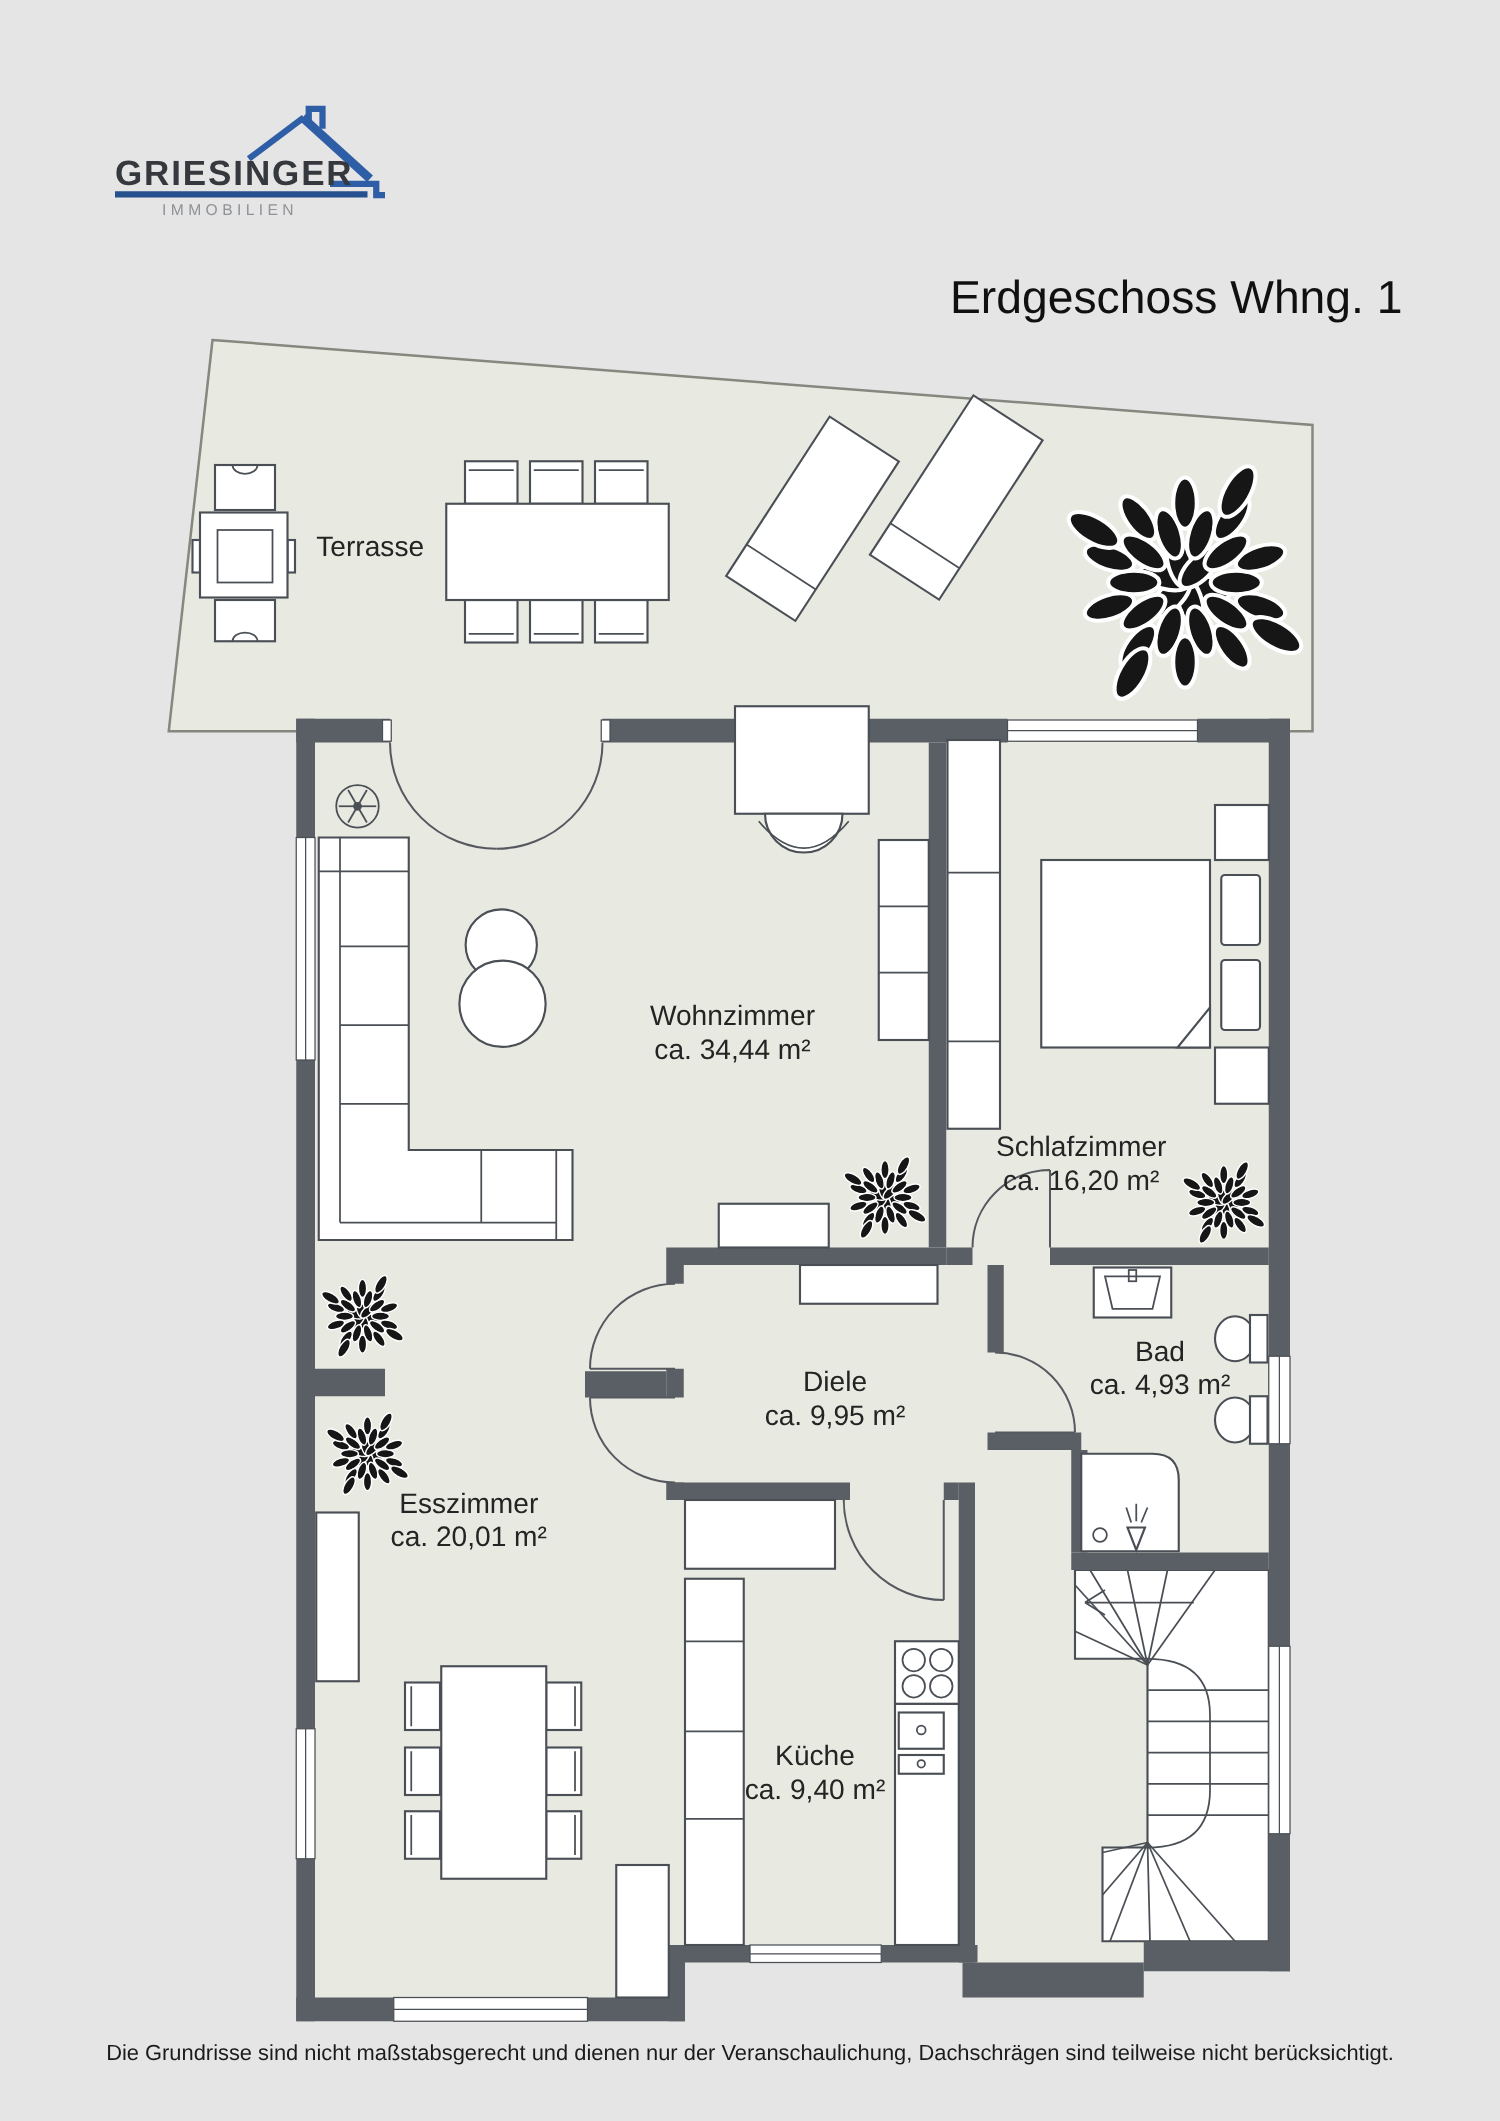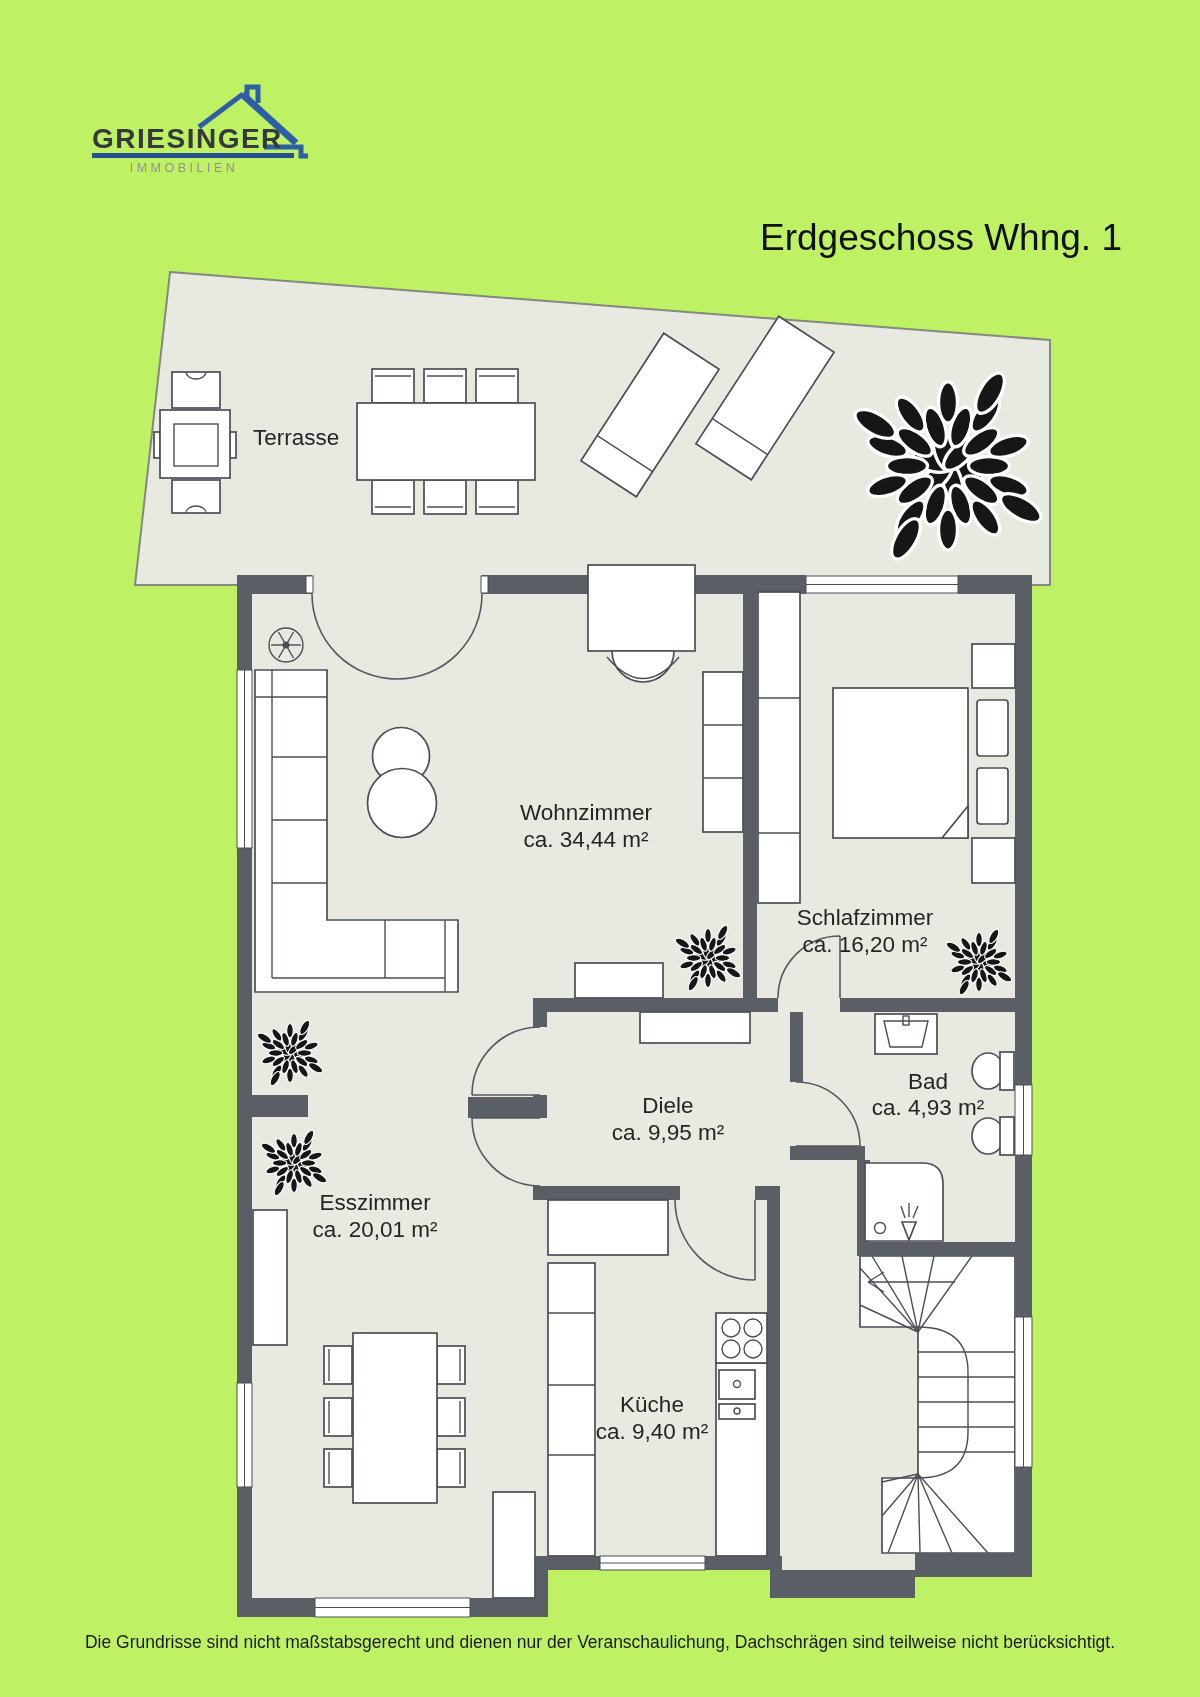--- a/index.html
+++ b/index.html
@@ -1,16 +1,16 @@
 <!DOCTYPE html>
 <html><head>
 <meta charset="utf-8">
 <style>
   html,body{margin:0;padding:0;background:#ffffff;}
-  .page{position:relative;width:1200px;height:1697px;background:#bef264;overflow:hidden;
+  .page{position:relative;width:1200px;height:1697px;background:#e5e5e5;overflow:hidden;
         font-family:"Liberation Sans","DejaVu Sans",sans-serif;}
   svg{position:absolute;left:0;top:0;}
   .room-label{font-size:22.5px;fill:#242424;}
   .room-area{font-size:22.5px;fill:#242424;}
   .title-text{font-size:37px;fill:#101010;}
   .brand-name{font-size:28px;font-weight:bold;letter-spacing:1.5px;fill:#35383d;}
   .brand-sub{font-size:12.5px;letter-spacing:3.5px;fill:#8f9297;}
   .disclaimer-text{font-size:17.5px;fill:#1b1b1b;}
   .wall{fill:#5a5f66;}
   .win{fill:#ffffff;stroke:#4a4f55;stroke-width:1;}

